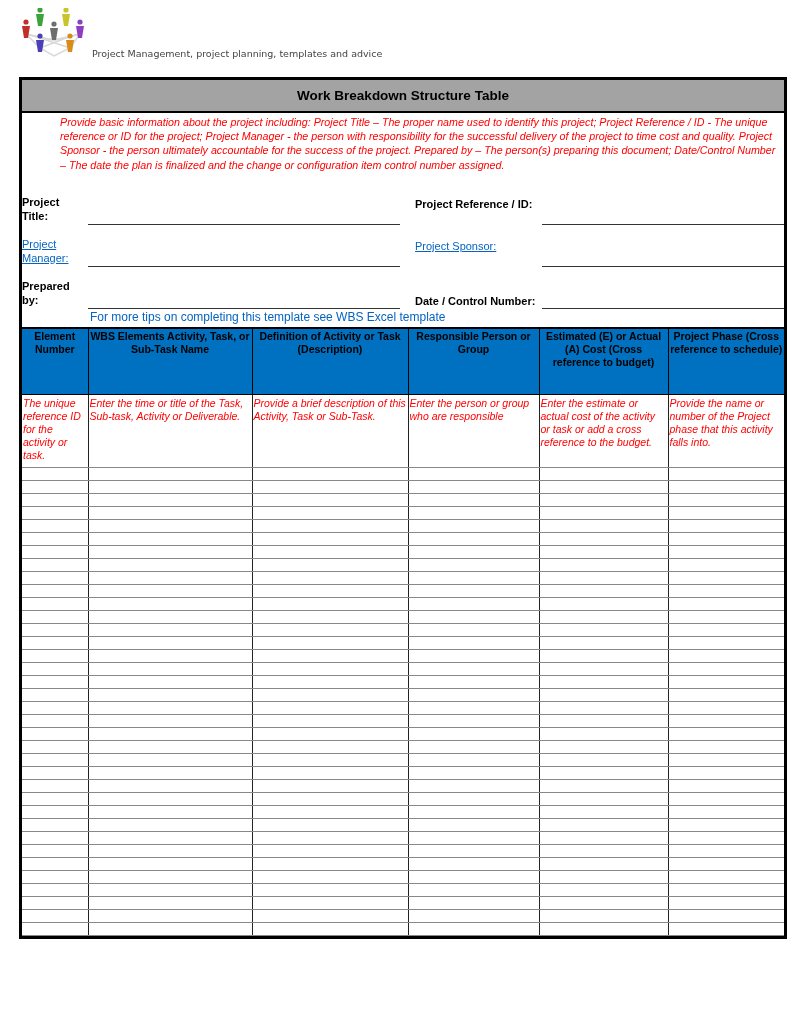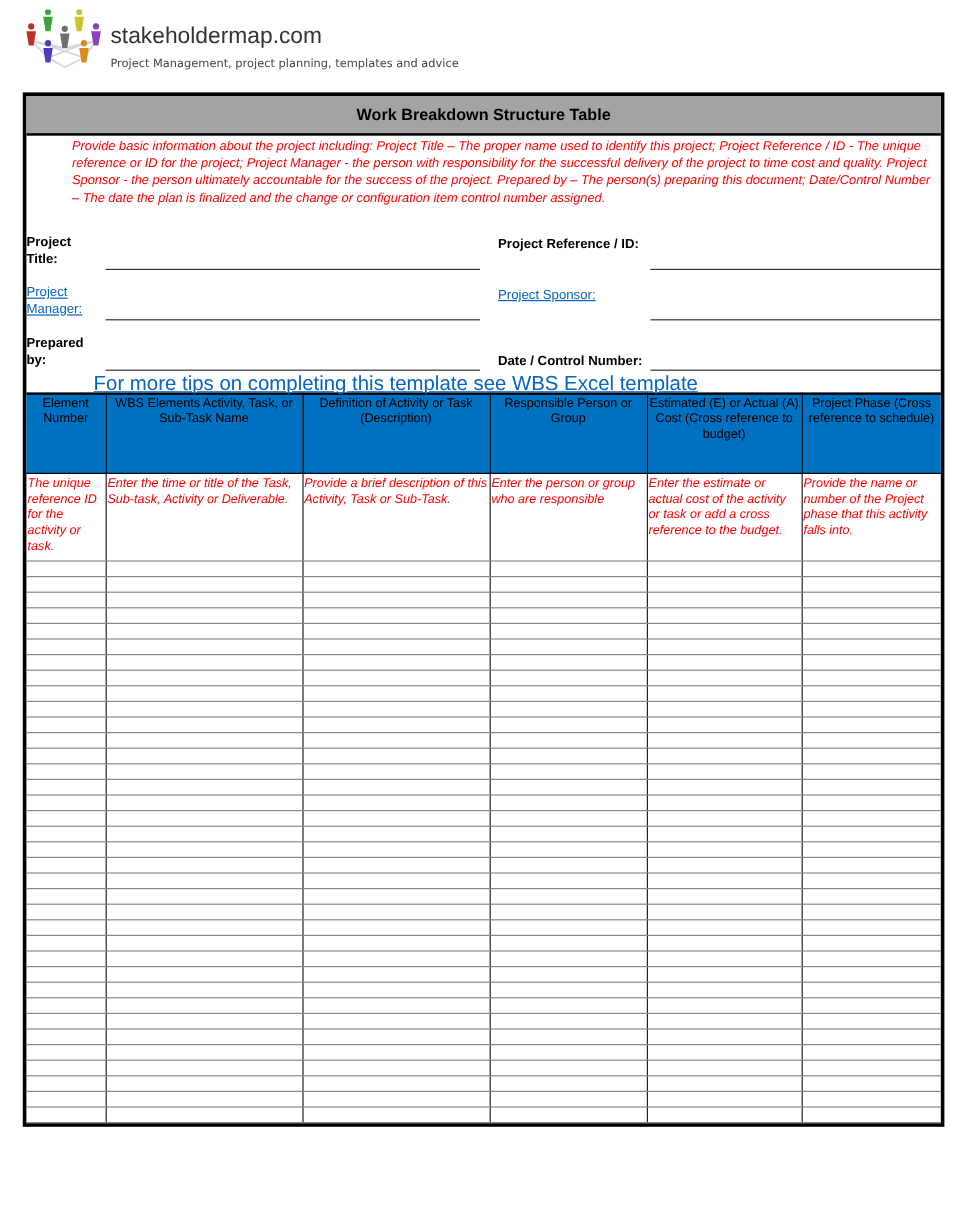--- a/index.html
+++ b/index.html
@@ -11,24 +11,24 @@
   .brand-tag { position:absolute; left:74px; top:40px; font-size:9.5px; color:#444444; font-family:"DejaVu Sans", sans-serif; }
 
   .sheet { position:absolute; left:19px; top:77px; width:768px; border:3px solid #000; box-sizing:border-box; }
   .title-bar { background:#a3a3a3; height:31px; border-bottom:2px solid #000; text-align:center; line-height:31px; font-weight:bold; font-size:13.5px; color:#000; }
   .intro { color:#FF0000; font-style:italic; font-size:10.7px; line-height:14.2px; padding:2px 2px 0 2px; height:72px;margin-left:36px; }
 
   .info { position:relative; height:140px;padding-left:12px; }
   .lbl { position:absolute; font-size:11px; font-weight:bold; color:#000; line-height:14px; }
   .lbl.link { color:#0563C1; text-decoration:underline; font-weight:normal; }
   .line { position:absolute; height:0; border-top:1px solid #333; }
-  .tips { position:absolute; left:56px; top:123px; font-size:17px; color:#0563C1; text-decoration:underline; }
+  .tips { position:absolute; left:68px; top:123px; font-size:12px; color:#0563C1; }
 
   table.wbs { border-collapse:collapse; width:100%; table-layout:fixed; border-top:2px solid #000; }
-  table.wbs th { background:#0070C0; color:#000; font-weight:normal; font-size:10.5px; line-height:13px; vertical-align:top; text-align:center; padding:1px 1px 0 1px; height:64px; border:1px solid #000; border-top:none; }
+  table.wbs th { background:#0070C0; color:#000; font-weight:bold; font-size:10.5px; line-height:13px; vertical-align:top; text-align:center; padding:1px 1px 0 1px; height:64px; border:1px solid #000; border-top:none; }
   table.wbs td { border-left:1px solid #222; border-right:1px solid #222; border-top:1px solid #333; border-bottom:1px solid #888; height:12px; padding:0; }
   table.wbs td.hint { color:#FF0000; font-style:italic; font-size:10.5px; line-height:13px; vertical-align:top; padding:2px 1px; height:68px; }
   table.wbs th:first-child, table.wbs td:first-child { border-left:none; }
   table.wbs th:last-child, table.wbs td:last-child { border-right:none; }
 </style>
 </head>
 <body>
 
 <div class="brand">
   <svg class="brand-logo" viewBox="0 0 70 52">
@@ -63,21 +63,20 @@
         <g>
           <circle cx="22" cy="28" r="2.6" fill="#4A3FB8"></circle>
           <path d="M18,32 L26,32 L25,38 L24,44 L20,44 L19,38 Z" fill="#4A3FB8"></path>
         </g>
         <g>
           <circle cx="52" cy="28" r="2.6" fill="#D98C1A"></circle>
           <path d="M48,32 L56,32 L55,38 L54,44 L50,44 L49,38 Z" fill="#D98C1A"></path>
         </g>
       </g>
   </svg>
-  <div class="brand-name">stakeholdermap.com</div>
   <div class="brand-tag">Project Management, project planning, templates and advice</div>
 </div>
 
 <div class="sheet">
   <div class="title-bar">Work Breakdown Structure Table</div>
   <div class="intro">Provide basic information about the project including: Project Title – The proper name used to identify this project; Project Reference / ID - The unique reference or ID for the project;  Project Manager - the person with responsibility for the successful delivery of the project to time cost and quality. Project Sponsor - the person ultimately accountable for the success of the project. Prepared by – The person(s) preparing this document; Date/Control Number – The date the plan is finalized and the change or configuration item control number assigned.</div>
 
   <div class="info">
     <div class="lbl" style="left:0;top:8px;width:60px;">Project Title:</div>
     <div class="line" style="left:66px;top:37px;width:312px;"></div>

